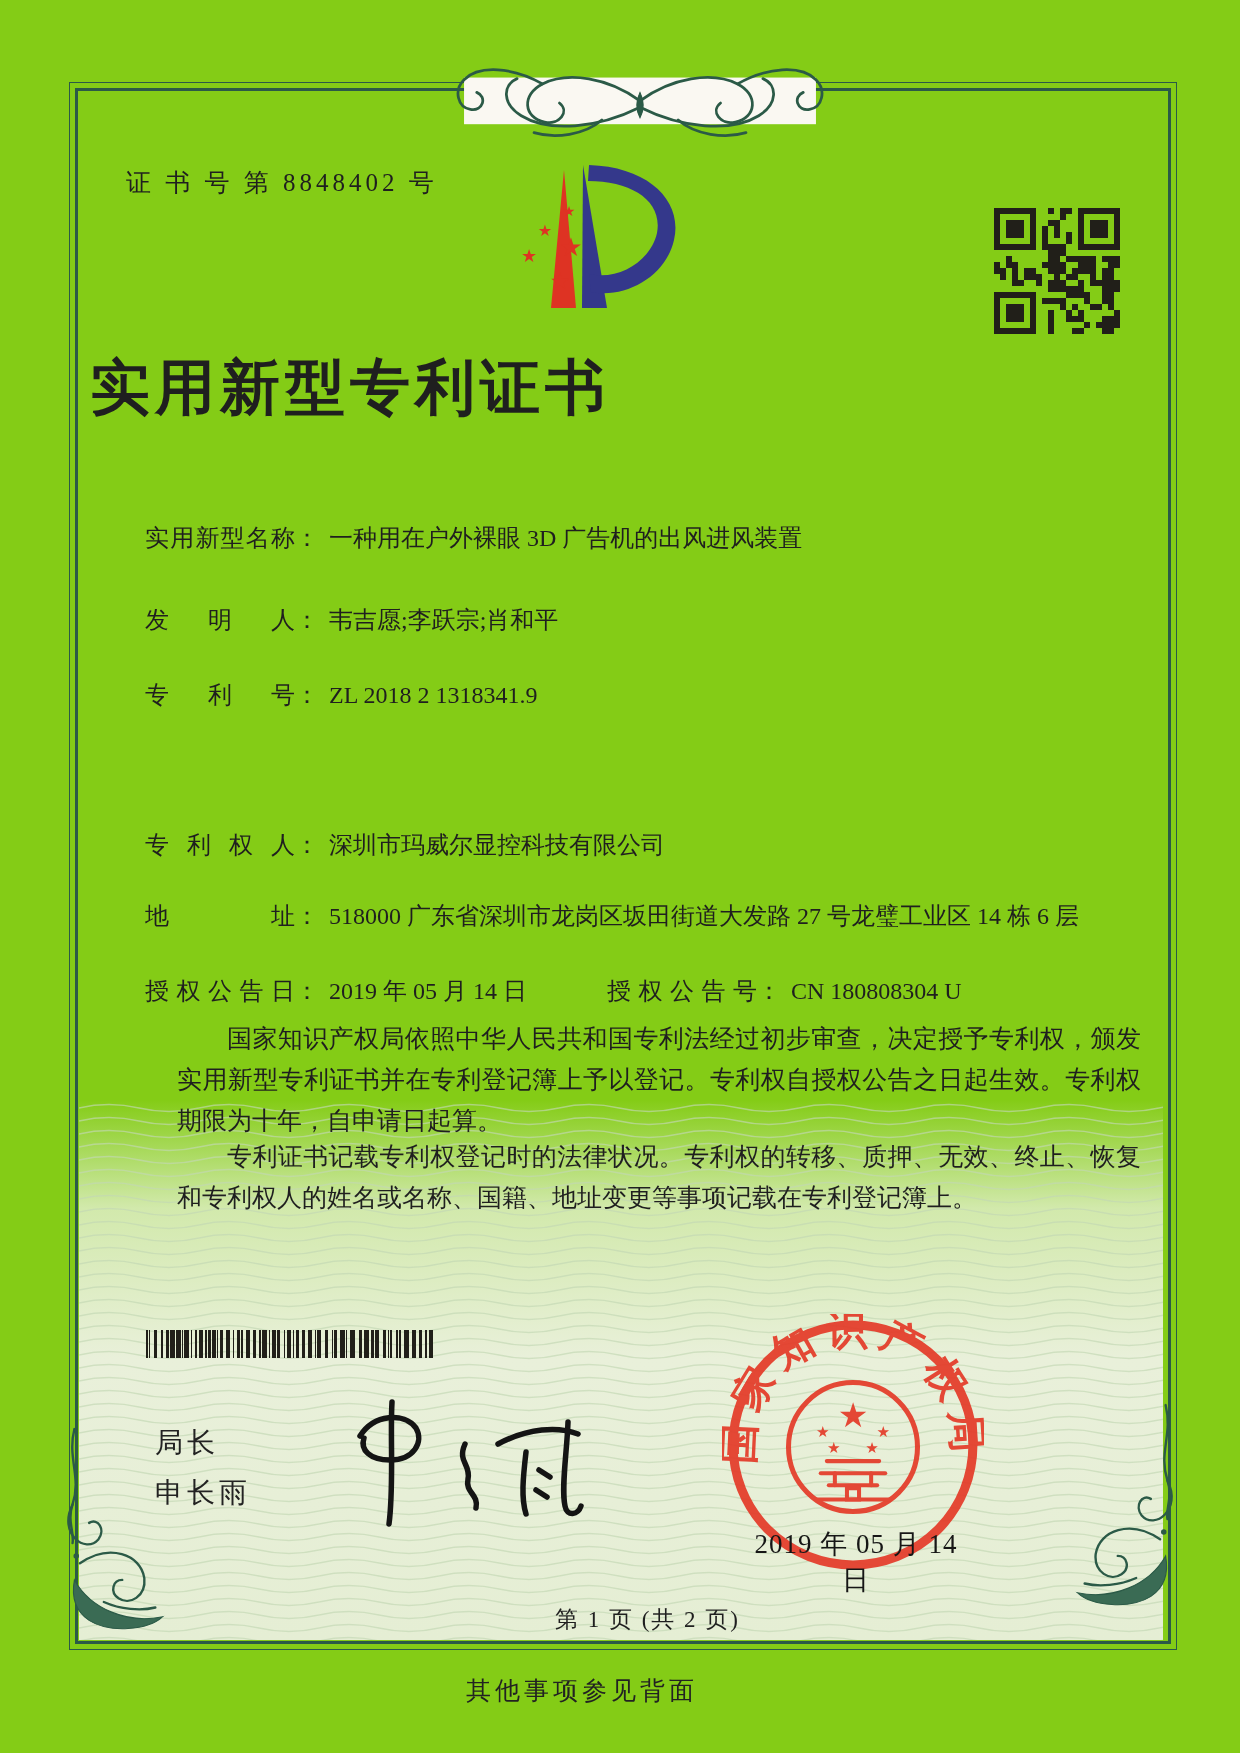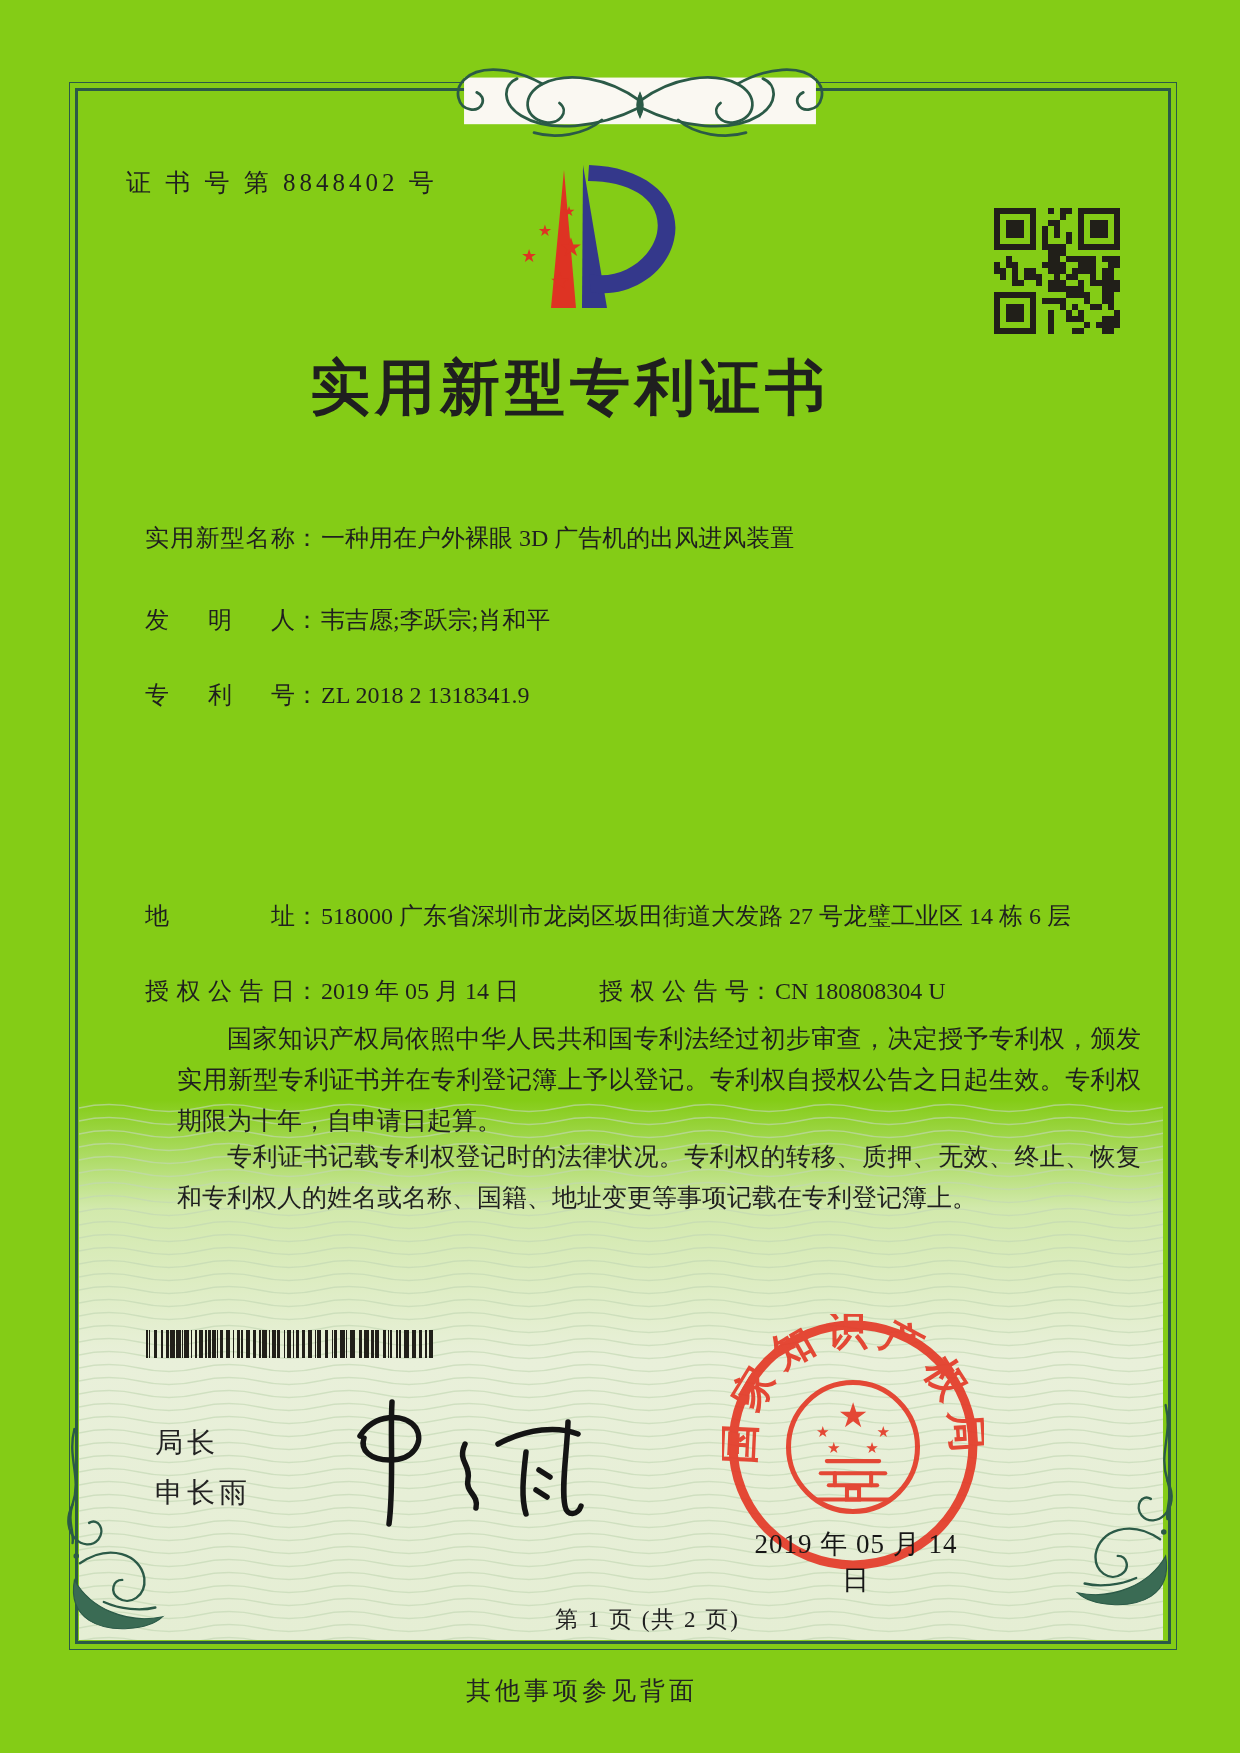--- a/index.html
+++ b/index.html
@@ -8,28 +8,28 @@
   
   .frame{position:absolute;left:75px;top:88px;width:1090px;height:1550px;
          border:3px solid #2b5a47;}
   .frame::after{content:"";position:absolute;inset:-9px;border:1px solid #2b5a47;}
   
   .guilloche{position:absolute;left:79px;top:1100px;width:1084px;height:540px;
              background:linear-gradient(180deg,rgba(236,243,222,0) 0%,rgba(236,243,222,.75) 20%,
                         #e9f0da 48%,#e5eed4 100%);}
   .guilloche svg{position:absolute;left:0;top:0;width:100%;height:100%;opacity:.65;}
   .cert-no{position:absolute;left:126px;top:166px;font-size:25px;letter-spacing:4px;}
-  .title{position:absolute;left:90px;top:348px;width:960px;text-align:center;
+  .title{position:absolute;left:90px;top:348px;width:960px;text-align:left;
          font-size:60px;font-weight:bold;letter-spacing:5px;}
   .logo{position:absolute;left:472px;top:156px;width:228px;height:158px;}
   .qr{position:absolute;left:994px;top:208px;width:126px;height:126px;}
   .row{position:absolute;left:145px;width:990px;font-size:24px;line-height:40px;white-space:normal;}
   .flabel{display:inline-block;width:150px;text-align:justify;text-align-last:justify;vertical-align:top;}
   .fcolon{display:inline-block;width:26px;vertical-align:top;}
-  .fval{display:inline-block;vertical-align:top;max-width:800px;}
+  .fval{display:inline-block;vertical-align:top;max-width:800px;margin-left:8px;}
   .fval.wide{width:836px;}
   .fval.fixed{width:278px;}
   .para{position:absolute;left:145px;width:964px;font-size:25px;line-height:41px;
         text-align:justify;text-indent:2em;margin-left:32px;}
   .barcode{position:absolute;left:146px;top:1330px;width:288px;height:28px;}
   .signer{position:absolute;left:155px;font-size:28px;font-family:"Liberation Sans","DejaVu Sans",sans-serif;
           letter-spacing:4px;color:#222;text-align:right;}
   .sig{position:absolute;left:330px;top:1394px;width:258px;height:140px;}
   .seal{position:absolute;left:722px;top:1314px;width:262px;height:262px;}
   .seal-date{position:absolute;left:738px;top:1526px;width:236px;text-align:center;
@@ -344,20 +344,23 @@
 
   <div class="row" style="top:518px">
     <span class="flabel">实用新型名称</span><span class="fcolon">：</span><span class="fval">一种用在户外裸眼 3D 广告机的出风进风装置</span>
   </div>
   <div class="row" style="top:600px">
     <span class="flabel">发明人</span><span class="fcolon">：</span><span class="fval">韦吉愿;李跃宗;肖和平</span>
   </div>
   <div class="row" style="top:675px">
     <span class="flabel">专利号</span><span class="fcolon">：</span><span class="fval">ZL 2018 2 1318341.9</span>
   </div>
+  <div class="row" style="top:825px">
+    <span class="flabel">专利权人</span><span class="fcolon">：</span><span class="fval">深圳市玛威尔显控科技有限公司</span>
+  </div>
   <div class="row" style="top:896px">
     <span class="flabel">地址</span><span class="fcolon">：</span><span class="fval wide">518000 广东省深圳市龙岗区坂田街道大发路 27 号龙璧工业区 14 栋 6 层</span>
   </div>
   <div class="row" style="top:971px">
     <span class="flabel">授权公告日</span><span class="fcolon">：</span><span class="fval fixed">2019 年 05 月 14 日</span><span class="flabel">授权公告号</span><span class="fcolon">：</span><span class="fval">CN 180808304 U</span>
   </div>
 
   <div class="para" style="top:1018px">国家知识产权局依照中华人民共和国专利法经过初步审查，决定授予专利权，颁发实用新型专利证书并在专利登记簿上予以登记。专利权自授权公告之日起生效。专利权期限为十年，自申请日起算。</div>
   <div class="para" style="top:1136px">专利证书记载专利权登记时的法律状况。专利权的转移、质押、无效、终止、恢复和专利权人的姓名或名称、国籍、地址变更等事项记载在专利登记簿上。</div>
 

